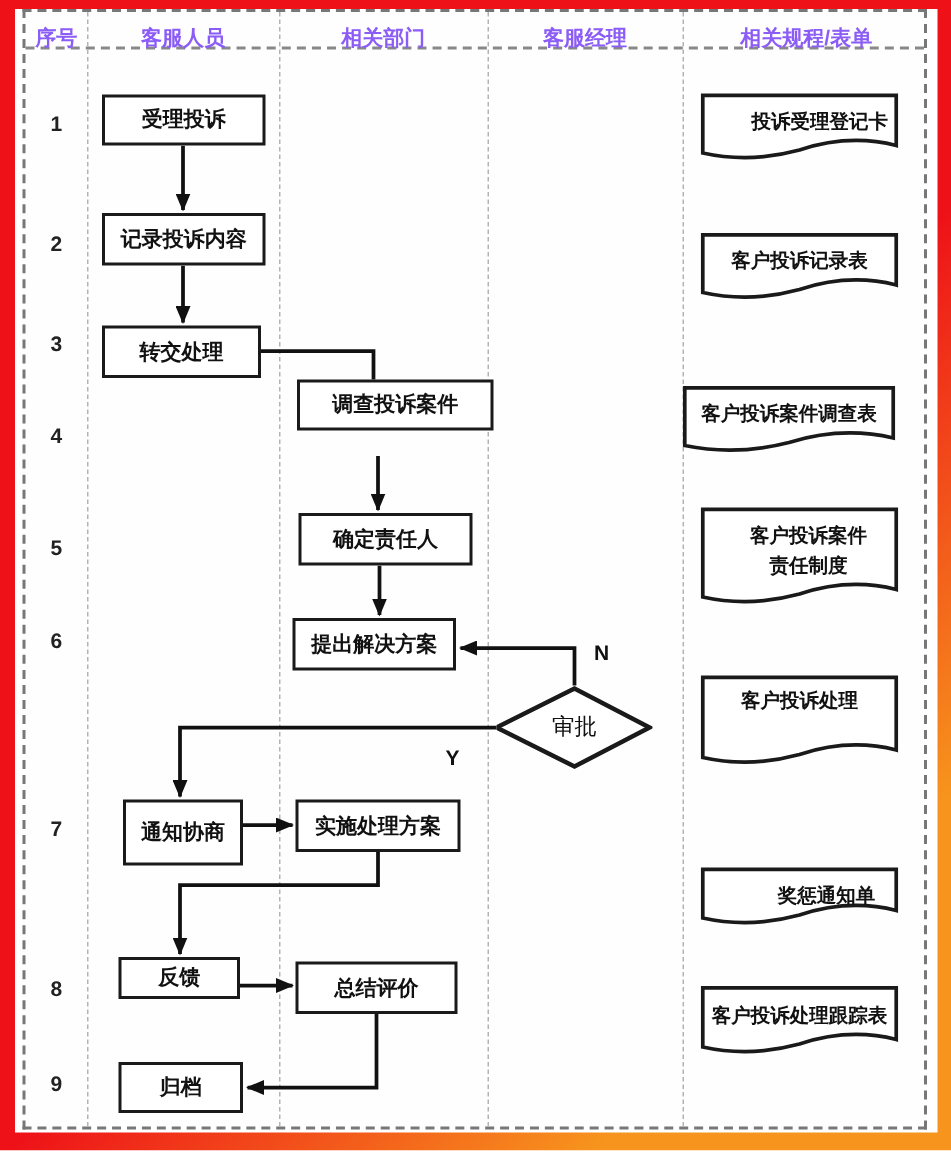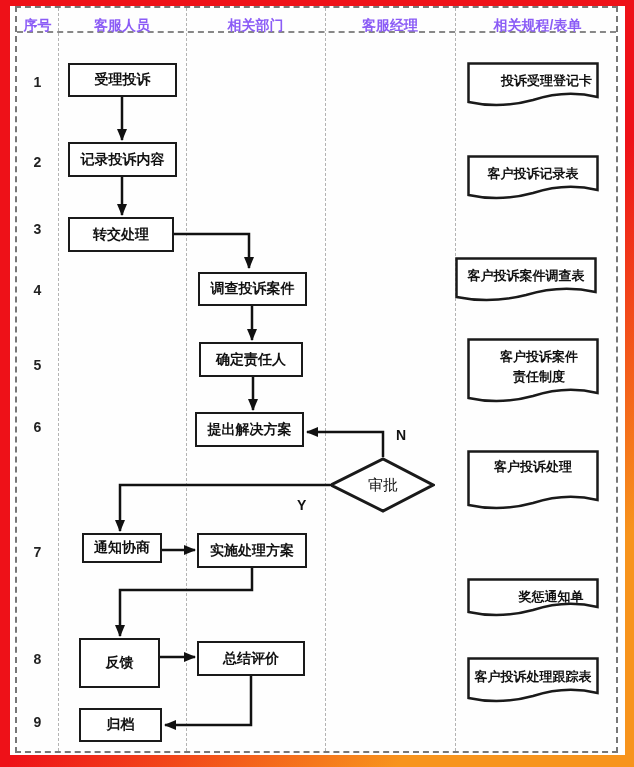--- a/index.html
+++ b/index.html
@@ -88,26 +88,26 @@
         <path d="M331 485 H 120 V 531" marker-end="url(#arrow)"></path>
         <path d="M162 550 H 195" marker-end="url(#arrow)"></path>
         <path d="M252 568 V 590 H 120 V 636" marker-end="url(#arrow)"></path>
         <path d="M160 657 H 195" marker-end="url(#arrow)"></path>
         <path d="M251 676 V 725 H 165" marker-end="url(#arrow)"></path>
       </g>
   </svg>
 <div class="flow-box" style="left: 68px; top: 63px; width: 109px; height: 34px;">受理投诉</div>
     <div class="flow-box" style="left: 68px; top: 142px; width: 109px; height: 35px;">记录投诉内容</div>
     <div class="flow-box" style="left: 68px; top: 217px; width: 106px; height: 35px;">转交处理</div>
-    <div class="flow-box" style="left: 198px; top: 272px; width: 109px; height: 34px;">调查投诉案件</div>
-    <div class="flow-box" style="left: 199px; top: 342px; width: 104px; height: 35px;">确定责任人</div>
+    <div class="flow-box" style="left: 198px; top: 253px; width: 131px; height: 34px;">调查投诉案件</div>
+    <div class="flow-box" style="left: 199px; top: 342px; width: 116px; height: 35px;">确定责任人</div>
     <div class="flow-box" style="left: 195px; top: 412px; width: 109px; height: 35px;">提出解决方案</div>
-    <div class="flow-box" style="left: 82px; top: 533px; width: 80px; height: 30px;">通知协商</div>
+    <div class="flow-box" style="left: 82px; top: 533px; width: 80px; height: 44px;">通知协商</div>
     <div class="flow-box" style="left: 197px; top: 533px; width: 110px; height: 35px;">实施处理方案</div>
-    <div class="flow-box" style="left: 79px; top: 638px; width: 81px; height: 50px; text-align: right;">反馈</div>
+    <div class="flow-box" style="left: 79px; top: 638px; width: 81px; height: 28px; text-align: right;">反馈</div>
     <div class="flow-box" style="left: 197px; top: 641px; width: 108px; height: 35px;">总结评价</div>
     <div class="flow-box" style="left: 79px; top: 708px; width: 83px; height: 34px;">归档</div>
     <div class="doc-shape" style="left: 467px; top: 62px; width: 132px; height: 48px;">
       <svg width="132" height="48">
         <path d="M1.5 1.5 L 130.5 1.5 L 130.5 35 Q 99 27 66 38 Q 33 47 1.5 40 Z" fill="#fff" stroke="#1a1a1a" stroke-width="2.5"></path>
       </svg>
       <div class="doc-label" style="top: 9px; padding-left: 27px;">投诉受理登记卡</div>
     </div>
     <div class="doc-shape" style="left: 467px; top: 155px; width: 132px; height: 48px;">
       <svg width="132" height="48">

